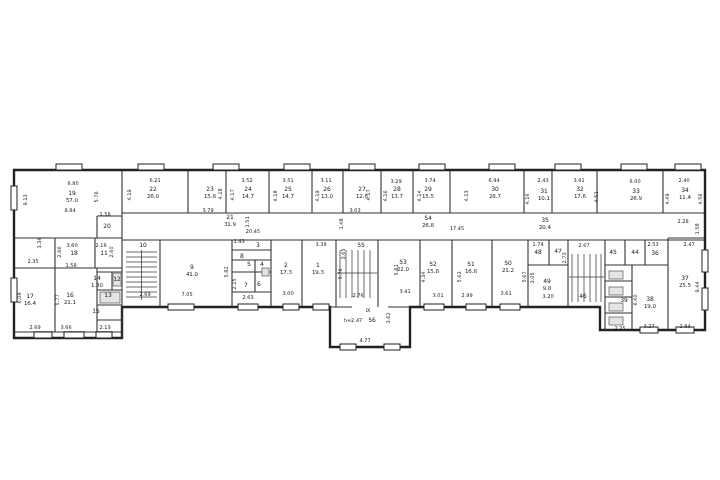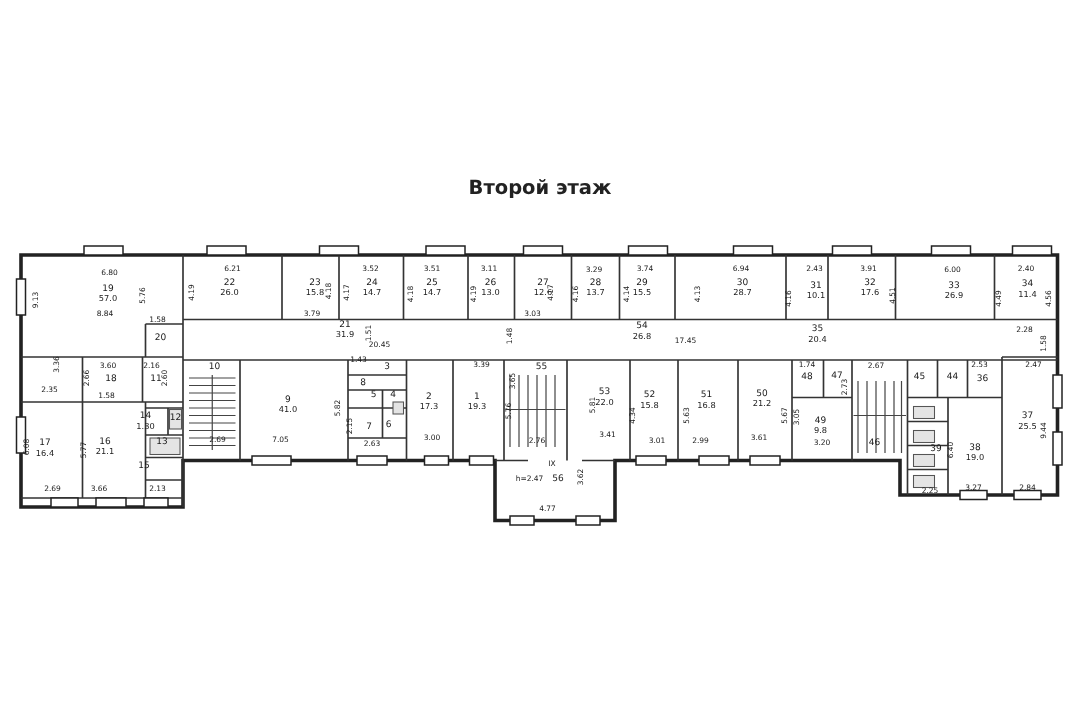--- a/index.html
+++ b/index.html
@@ -14,21 +14,20 @@
   .room-label .rn{font-size:6px;}
   .room-label .ra{font-size:5.5px;}
   .dim-label{position:absolute;transform:translate(-50%,-50%);color:#1a1a1a;
         font-size:5px;line-height:1;white-space:nowrap;}
   .dim-label.rot{transform:translate(-50%,-50%) rotate(-90deg);}
 </style>
 </head>
 <body>
 
 <div class="page">
-  <div class="plan-title">Второй этаж</div>
 
   <div class="plan">
     <svg width="720" height="480" viewBox="0 0 720 480">
 
       <path d="M14,170 H705 V330 H600 V307 H410 V347 H330 V307 H122 V338 H14 Z" fill="#ffffff" stroke="#222" stroke-width="2.4"></path>
 
       <path fill="none" stroke="#333" stroke-width="1.1" d="
         M122,213H705 M122,240H705
         M14,238H122 M14,268H122 M97,216H122 M97,216V238
         M97,272H122 M97,290H122 M97,305H122 M97,320H122 M14,332H122

